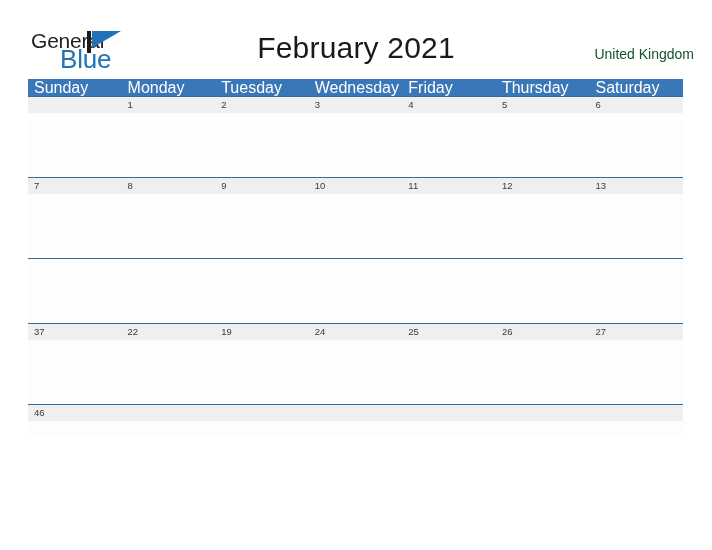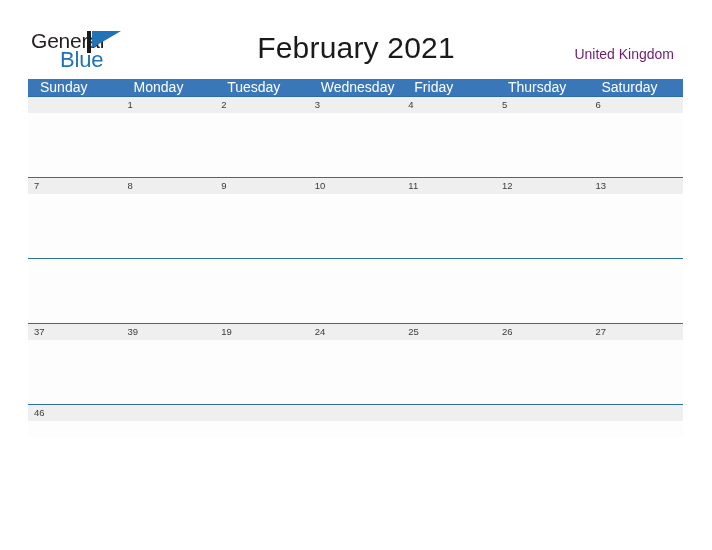--- a/index.html
+++ b/index.html
@@ -44,21 +44,21 @@
     letter-spacing: -0.2px;
     color: #231f20;
     line-height: 23px;
     white-space: nowrap;
   }
 
   .logo-blue {
     position: absolute;
     left: 29px;
     top: 19px;
-    font-size: 22px;
+    font-size: 26px;
     letter-spacing: -0.2px;
     color: #2272b8;
     line-height: 23px;
     white-space: nowrap;
   }
 
   .logo-flag {
     position: absolute;
     left: 56px;
     top: 2px;
@@ -72,24 +72,24 @@
     top: 31px;
     width: 712px;
     text-align: center;
     font-size: 30px;
     color: #1a1a1a;
     letter-spacing: 0.2px;
   }
 
   .country {
     position: absolute;
-    right: 38px;
+    right: 18px;
     top: 46px;
     font-size: 14px;
-    color: #701a75;
+    color: #14532d;
     white-space: nowrap;
   }
 
   
   .calendar {
     position: absolute;
     left: 28px;
     top: 79px;
     width: 655px;
   }
@@ -98,23 +98,23 @@
     display: flex;
     width: 100%;
     height: 17px;
     background: #3a77b8;
   }
 
   .weekday-cell {
     flex: 1 1 0;
     height: 19px;
     color: #ffffff;
-    font-size: 14px;
+    font-size: 16px;
     line-height: 17px;
-    padding-left: 12px;
+    padding-left: 6px;
     white-space: nowrap;
     overflow: hidden;
   }
 
   .week-row {
     width: 100%;
     border-top: 1.6px solid #2e6da4;
     background: #ffffff;
   }
 
@@ -242,21 +242,21 @@
         <div class="event-cell"></div>
         <div class="event-cell"></div>
         <div class="event-cell"></div>
         <div class="event-cell"></div>
       </div>
     </div>
 
     <div class="week-row row-tall">
       <div class="date-strip">
         <div class="date-cell">37</div>
-        <div class="date-cell">39</div>
+        <div class="date-cell">22</div>
         <div class="date-cell">19</div>
         <div class="date-cell">24</div>
         <div class="date-cell">25</div>
         <div class="date-cell">26</div>
         <div class="date-cell">27</div>
       </div>
       <div class="event-strip">
         <div class="event-cell"></div>
         <div class="event-cell"></div>
         <div class="event-cell"></div>

